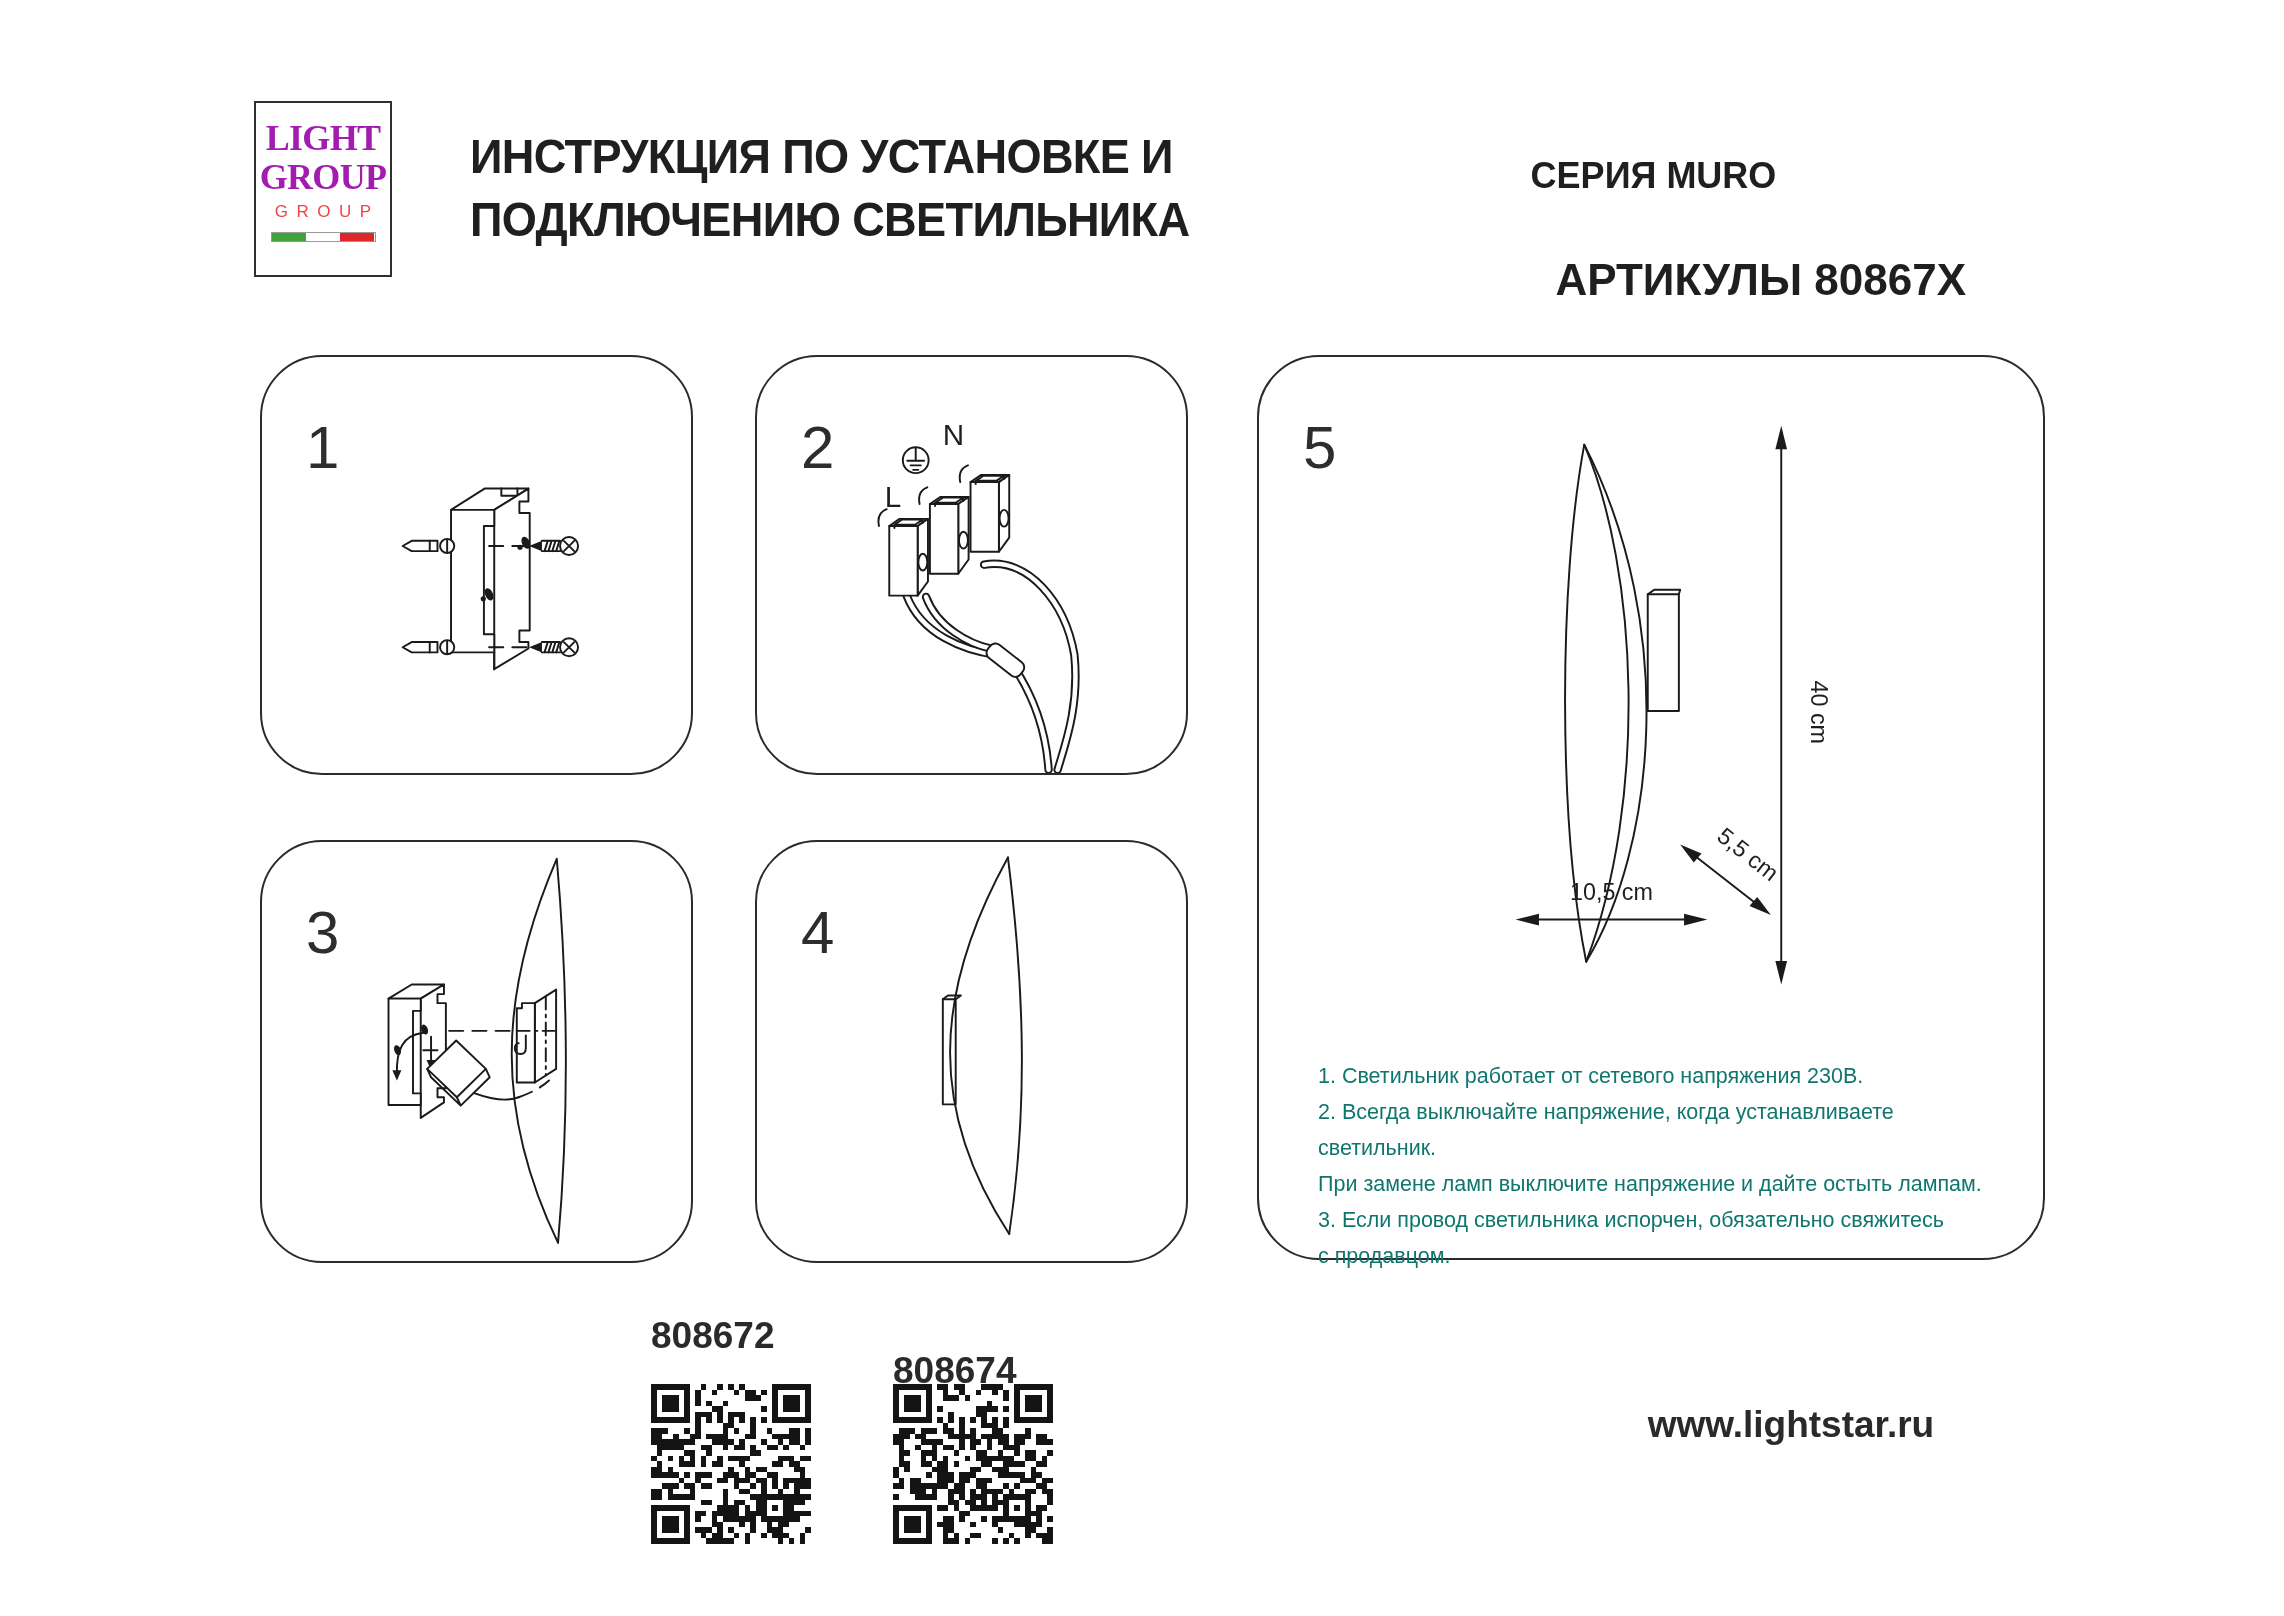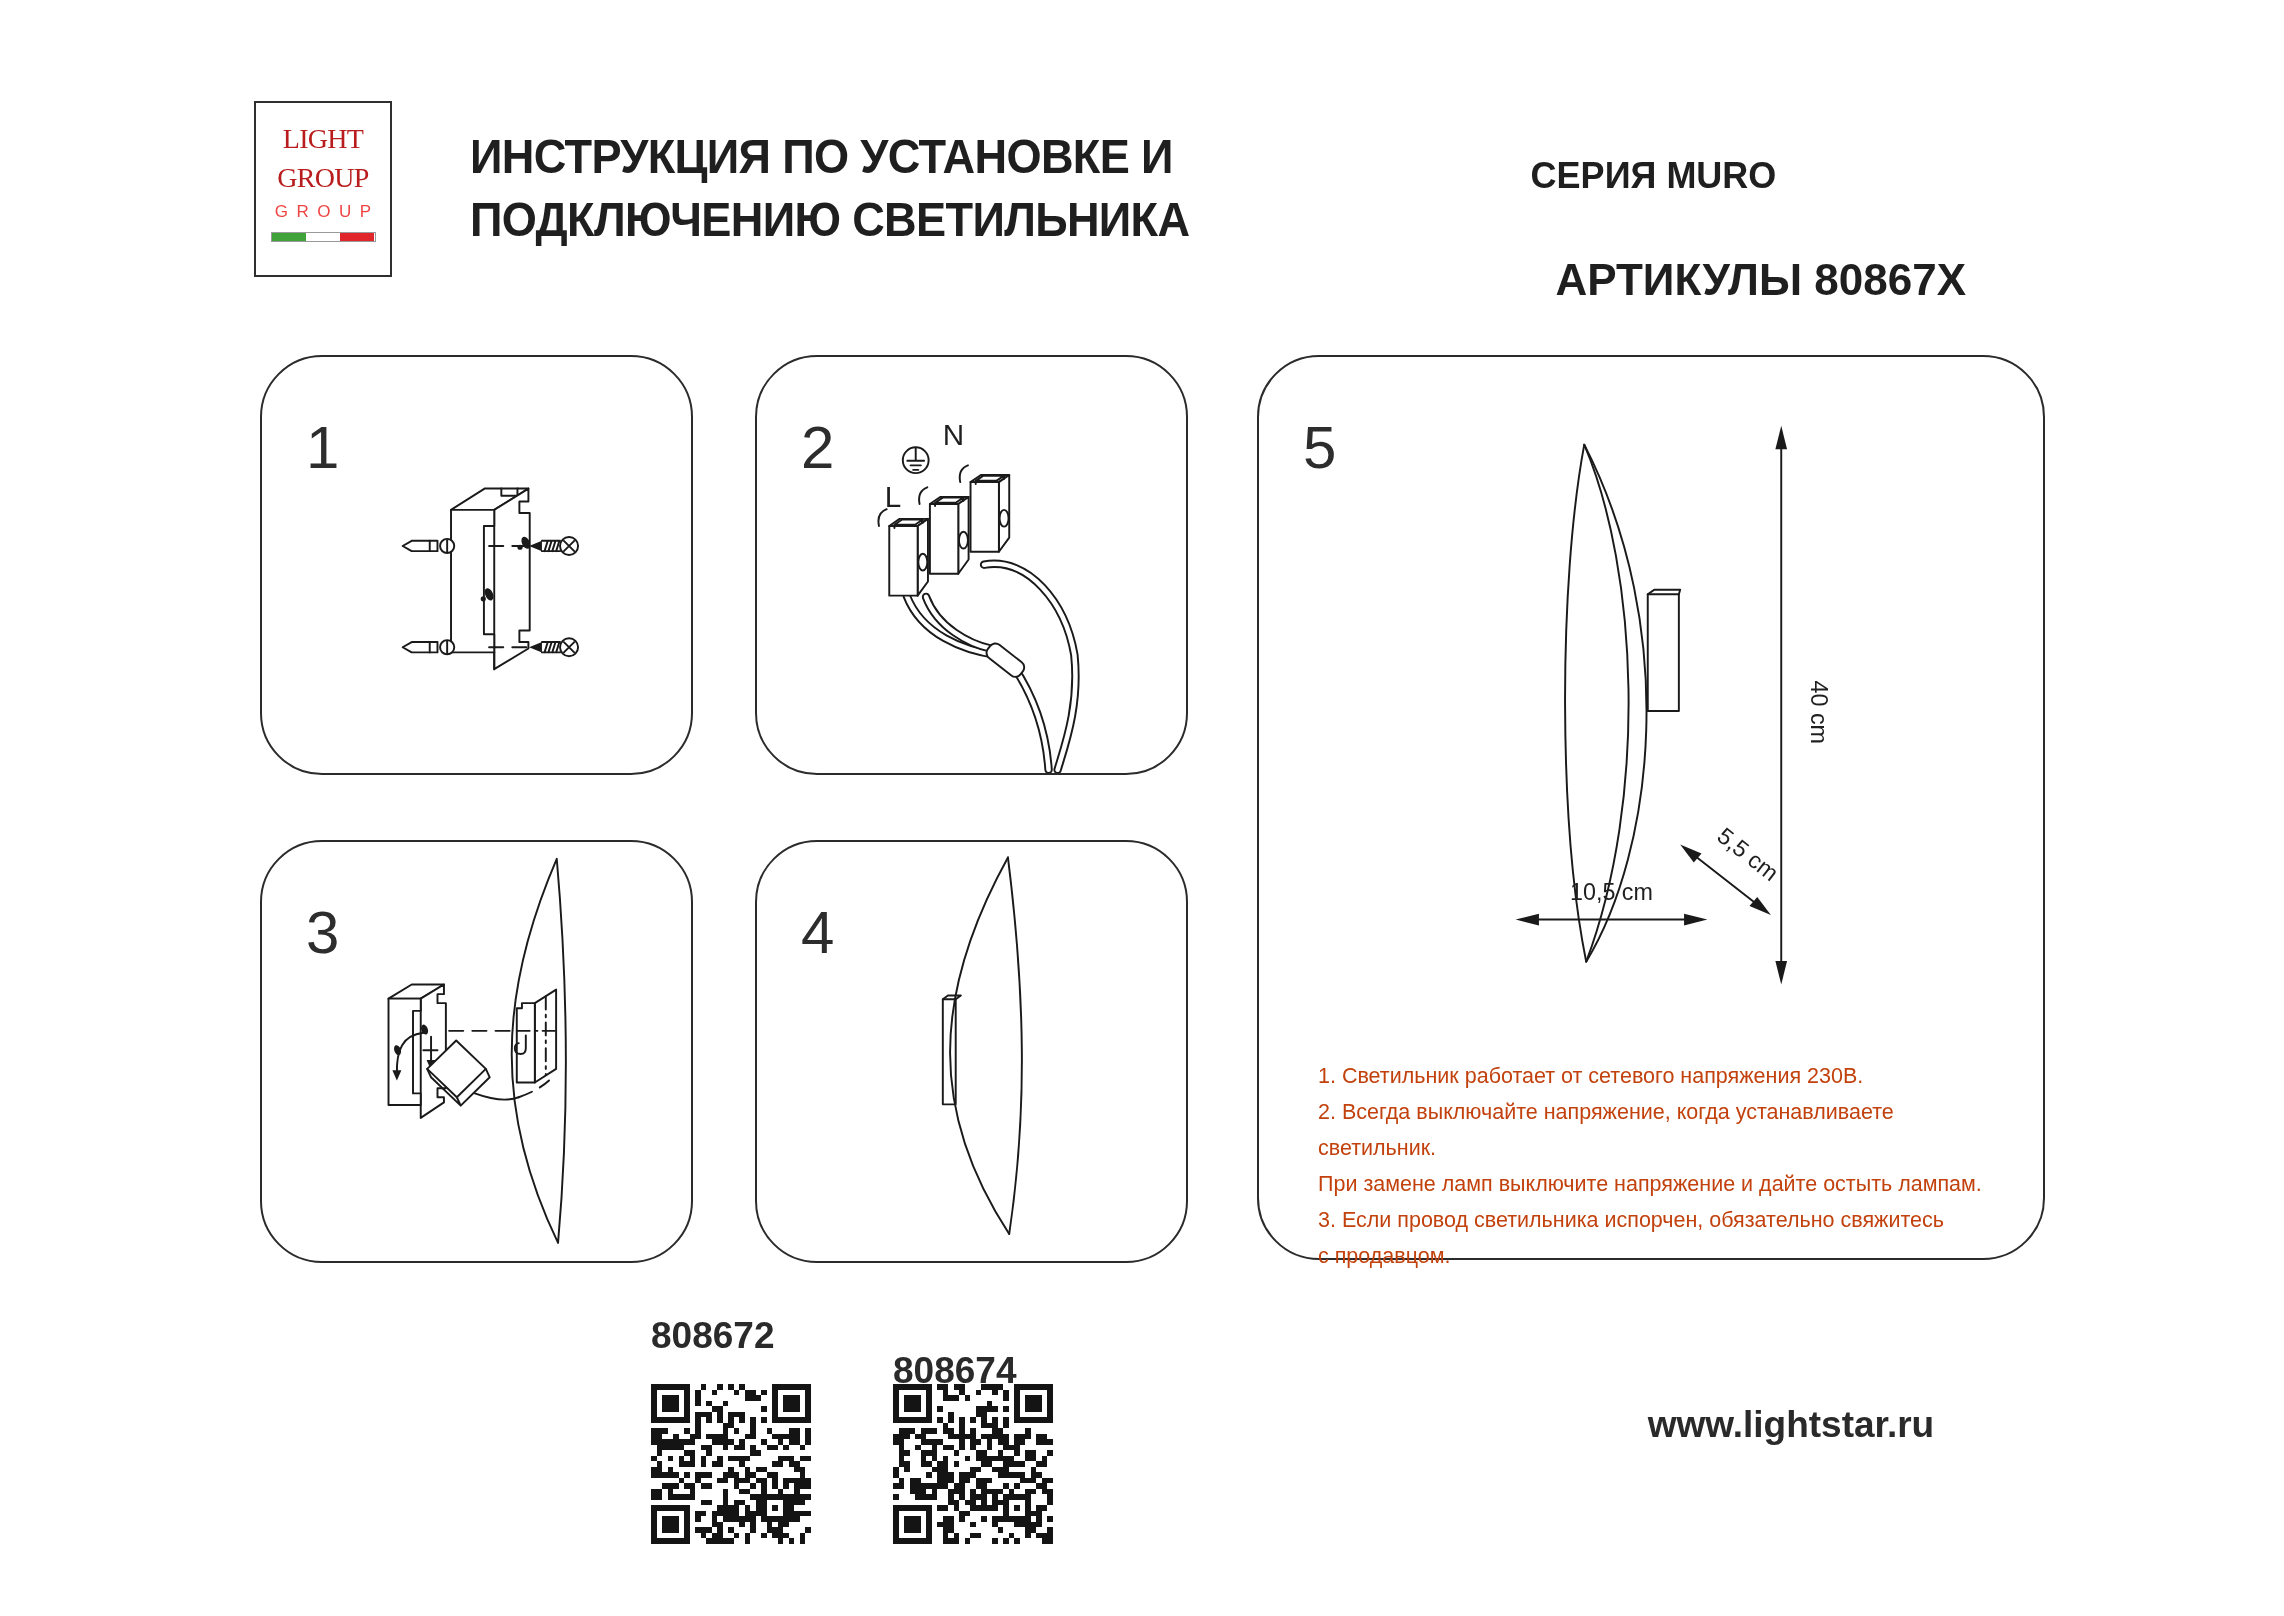--- a/index.html
+++ b/index.html
@@ -2,22 +2,22 @@
 <html style="font-size:10.4px"><head>
 <meta charset="utf-8">
 <style>
   html,body{margin:0;padding:0;background:#fff;}
   .sheet{position:relative;width:2284px;height:1616px;background:#ffffff;
          font-family:"Liberation Sans",sans-serif;color:#1f1f1f;overflow:hidden;}
 
   
   .logo-box{position:absolute;left:254px;top:101px;width:138px;height:176px;
             border:2px solid #2f2f2f;background:#fff;box-sizing:border-box;text-align:center;}
-  .logo-word{font-family:"Liberation Serif",serif;font-weight:normal;font-size:28px;
-             line-height:39px;color:#b91c1c;letter-spacing:-0.7px;}
+  .logo-word{font-family:"Liberation Serif",serif;font-weight:bold;font-size:36px;
+             line-height:39px;color:#a21caf;letter-spacing:-0.7px;}
   .logo-word.first{margin-top:15.6px;}
   .logo-group{font-size:17px;letter-spacing:8.5px;color:#ef4444;margin-top:5.2px;text-indent:8.5px;}
   .logo-flag{width:103px;height:7.8px;margin:10.4px auto 0;border:0.7px solid #9a9a9a;
              display:flex;box-sizing:content-box;}
   .logo-flag span{flex:1;}
 
   
   .doc-title{position:absolute;left:470px;top:125px;font-size:48px;font-weight:bold;
              line-height:63px;letter-spacing:-0.7px;transform:scaleX(.94);transform-origin:left top;
              color:#1f1f1f;white-space:nowrap;}
@@ -31,21 +31,21 @@
          box-sizing:border-box;}
   #panel1{left:260px;top:355px;width:433px;height:420px;}
   #panel2{left:755px;top:355px;width:433px;height:420px;}
   #panel3{left:260px;top:840px;width:433px;height:423px;}
   #panel4{left:755px;top:840px;width:433px;height:423px;}
   #panel5{left:1257px;top:355px;width:788px;height:905px;}
   .panel-num{position:absolute;left:44px;top:56px;font-size:60px;font-weight:400;color:#2d2d2d;}
   .panel svg.draw{position:absolute;left:0;top:0;width:100%;height:100%;}
 
   
-  .notes{position:absolute;left:59px;top:701px;width:697px;font-size:21.5px;line-height:36px;color:#c2410c;}
+  .notes{position:absolute;left:59px;top:701px;width:697px;font-size:21.5px;line-height:36px;color:#0f766e;}
 
   
   .qr-label{position:absolute;width:160px;text-align:left;font-size:37px;font-weight:bold;color:#2a2a2a;}
   #qr-label-1{left:651px;top:1315px;}
   #qr-label-2{left:893px;top:1350px;}
   .qr{position:absolute;width:160px;height:160px;}
   #qr-1{left:651px;top:1384px;}
   #qr-2{left:893px;top:1384px;}
   .website{position:absolute;left:1576px;top:1404px;width:430px;text-align:center;
            font-size:37px;font-weight:bold;color:#2a2a2a;}

